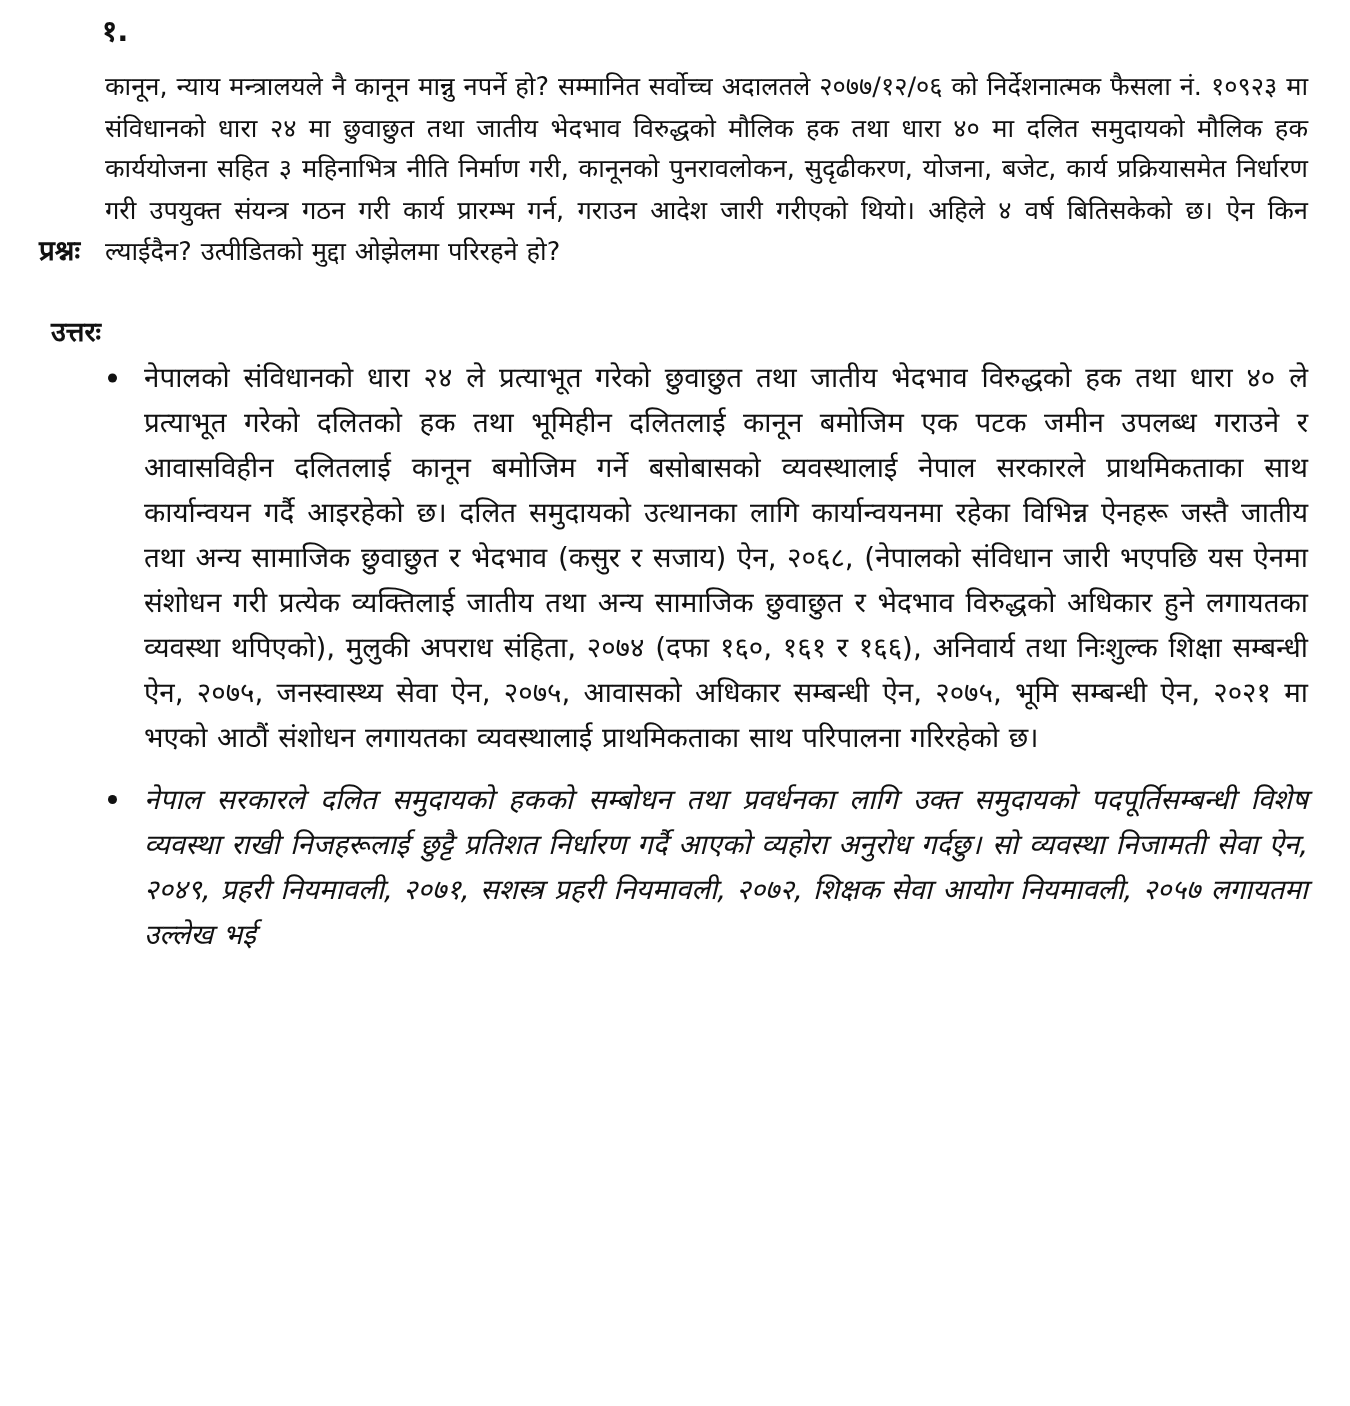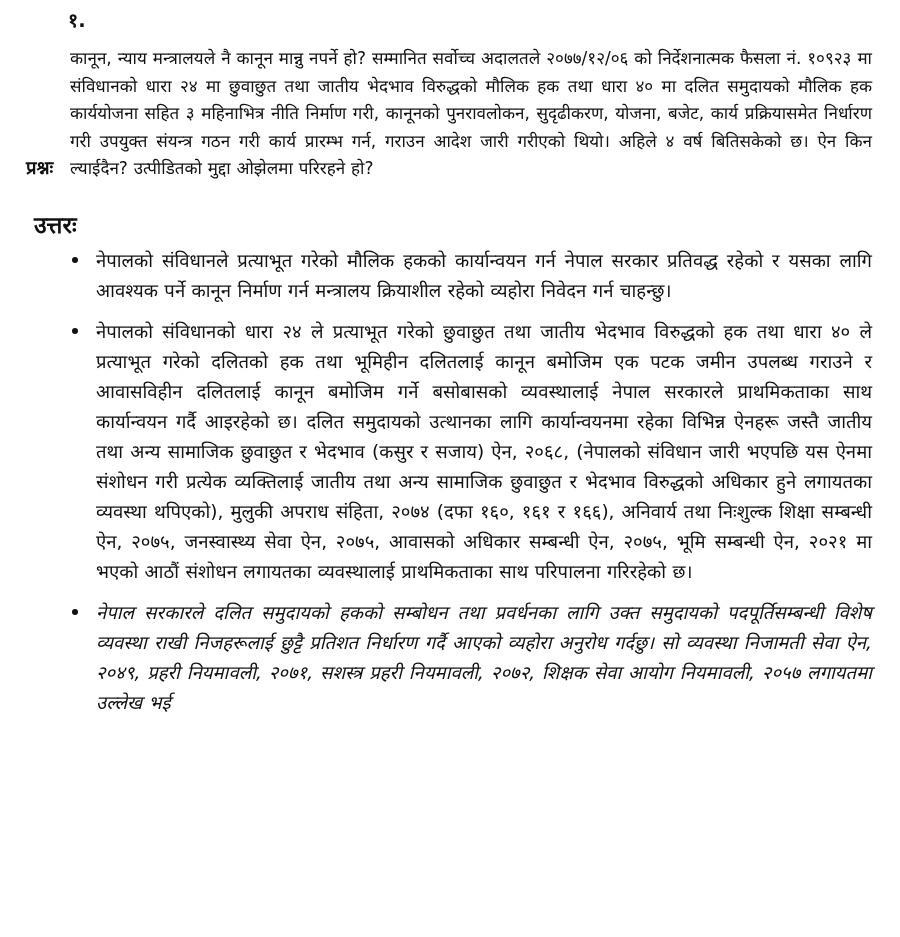--- a/index.html
+++ b/index.html
@@ -53,21 +53,21 @@
   .q-label { width: 44px; }
   .qa-text {
     font-size: 17px;
     line-height: 1.62;
     text-align: justify;
     text-justify: inter-word;
     flex: 1 1 auto;
     word-spacing: 0.5px;
   }
   .answer-label {
-    font-size: 23px;
+    font-size: 18px;
     font-weight: bold;
     line-height: 1.62;
     margin: 24px 0 2px 0;
     padding-left: 8px;
   }
   ul.answer-list {
     list-style: none;
     margin: 0;
     padding: 0 0 0 42px;
   }
@@ -107,19 +107,18 @@
     </div>
 
     <div class="qa-block">
       <span class="qa-label q-label">प्रश्नः</span>
       <span class="qa-text">कानून, न्याय मन्त्रालयले नै कानून मान्नु नपर्ने हो? सम्मानित सर्वोच्च अदालतले २०७७/१२/०६ को निर्देशनात्मक फैसला नं. १०९२३ मा संविधानको धारा २४ मा छुवाछुत तथा जातीय भेदभाव विरुद्धको मौलिक हक तथा धारा ४० मा दलित समुदायको मौलिक हक कार्ययोजना सहित ३ महिनाभित्र नीति निर्माण गरी, कानूनको पुनरावलोकन, सुदृढीकरण, योजना, बजेट, कार्य प्रक्रियासमेत निर्धारण गरी उपयुक्त संयन्त्र गठन गरी कार्य प्रारम्भ गर्न, गराउन आदेश जारी गरीएको थियो। अहिले ४ वर्ष बितिसकेको छ। ऐन किन ल्याईदैन? उत्पीडितको मुद्दा ओझेलमा परिरहने हो?</span>
     </div>
 
     <div class="answer-label">उत्तरः</div>
 
     <ul class="answer-list">
-      <li>नेपालको संविधानले प्रत्याभूत गरेको मौलिक हकको कार्यान्वयन गर्न नेपाल सरकार प्रतिवद्ध रहेको र यसका लागि आवश्यक पर्ने कानून निर्माण गर्न मन्त्रालय क्रियाशील रहेको व्यहोरा निवेदन गर्न चाहन्छु।</li>
       <li>नेपालको संविधानको धारा २४ ले प्रत्याभूत गरेको छुवाछुत तथा जातीय भेदभाव विरुद्धको हक तथा धारा ४० ले प्रत्याभूत गरेको दलितको हक तथा भूमिहीन दलितलाई कानून बमोजिम एक पटक जमीन उपलब्ध गराउने र आवासविहीन दलितलाई कानून बमोजिम गर्ने बसोबासको व्यवस्थालाई नेपाल सरकारले प्राथमिकताका साथ कार्यान्वयन गर्दै आइरहेको छ। दलित समुदायको उत्थानका लागि कार्यान्वयनमा रहेका विभिन्न ऐनहरू जस्तै जातीय तथा अन्य सामाजिक छुवाछुत र भेदभाव (कसुर र सजाय) ऐन, २०६८, (नेपालको संविधान जारी भएपछि यस ऐनमा संशोधन गरी प्रत्येक व्यक्तिलाई जातीय तथा अन्य सामाजिक छुवाछुत र भेदभाव विरुद्धको अधिकार हुने लगायतका व्यवस्था थपिएको), मुलुकी अपराध संहिता, २०७४ (दफा १६०, १६१ र १६६), अनिवार्य तथा निःशुल्क शिक्षा सम्बन्धी ऐन, २०७५, जनस्वास्थ्य सेवा ऐन, २०७५, आवासको अधिकार सम्बन्धी ऐन, २०७५, भूमि सम्बन्धी ऐन, २०२१ मा भएको आठौं संशोधन लगायतका व्यवस्थालाई प्राथमिकताका साथ परिपालना गरिरहेको छ।</li>
       <li class="last-li">नेपाल सरकारले दलित समुदायको हकको सम्बोधन तथा प्रवर्धनका लागि उक्त समुदायको पदपूर्तिसम्बन्धी विशेष व्यवस्था राखी निजहरूलाई छुट्टै प्रतिशत निर्धारण गर्दै आएको व्यहोरा अनुरोध गर्दछु। सो व्यवस्था निजामती सेवा ऐन, २०४९, प्रहरी नियमावली, २०७१, सशस्त्र प्रहरी नियमावली, २०७२, शिक्षक सेवा आयोग नियमावली, २०५७ लगायतमा उल्लेख भई</li>
     </ul>
 
   </div>
 </div>
 
 </body></html>

